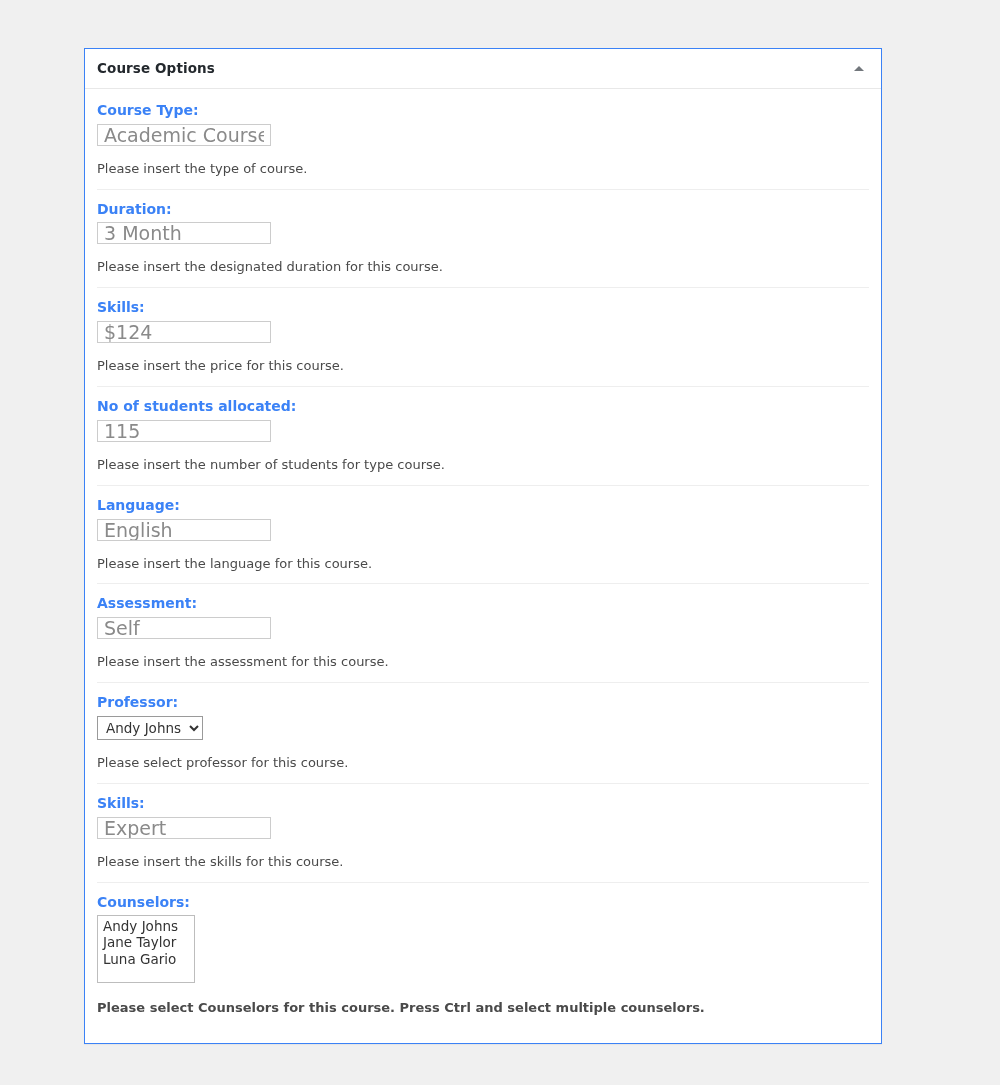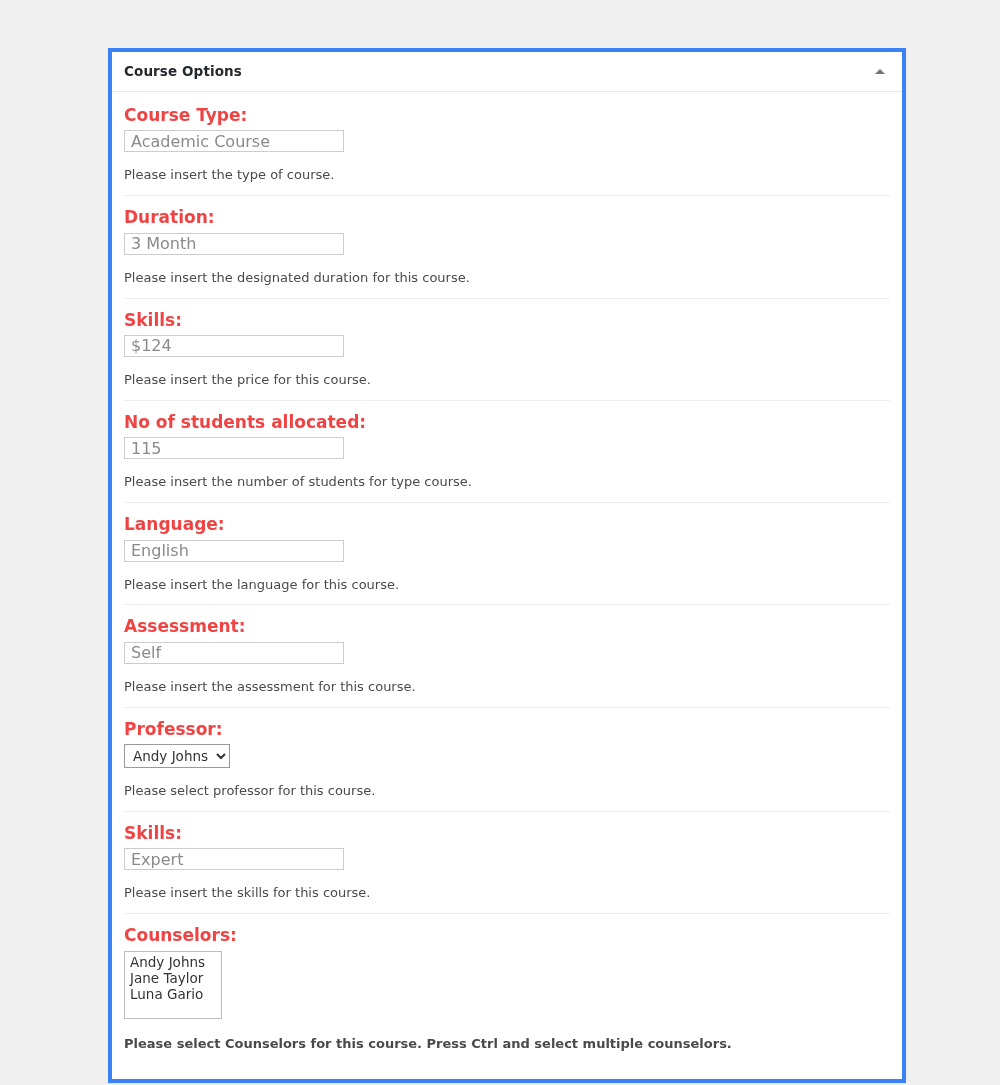--- a/index.html
+++ b/index.html
@@ -11,25 +11,25 @@
   body {
     width: 1000px;
     height: 1085px;
     background: #f0f0f0;
     font-family: "DejaVu Sans", "Liberation Sans", sans-serif;
     -webkit-font-smoothing: antialiased;
   }
 
   .panel {
     position: absolute;
-    left: 108px;
+    left: 84px;
     top: 48px;
     width: 798px;
     background: #ffffff;
-    border: 4px solid #3b82f6;
+    border: 1px solid #3b82f6;
     box-shadow: 0 1px 1px rgba(0,0,0,0.04);
   }
 
   .panel-header {
     position: relative;
     height: 40px;
     border-bottom: 1px solid #e8e8e8;
     display: flex;
     align-items: center;
     padding: 0 12px;
@@ -74,34 +74,34 @@
     margin-bottom: 11px;
   }
   .field-group.last {
     border-bottom: 0;
     margin-bottom: 6px;
     padding-bottom: 20px;
   }
 
   .field-label {
     display: block;
-    font-size: 17px;
+    font-size: 14px;
     font-weight: bold;
-    color: #ef4444;
+    color: #3b82f6;
     margin: 0 0 5px 0;
     line-height: 1.2;
   }
 
   .text-input {
     display: block;
-    width: 220px;
+    width: 174px;
     height: 22px;
     padding: 1px 6px;
     font-family: "DejaVu Sans", "Liberation Sans", sans-serif;
-    font-size: 16px;
+    font-size: 19px;
     color: #8a8a8a;
     background: #ffffff;
     border: 1px solid #cccccc;
     border-radius: 0;
     outline: none;
     line-height: 20px;
   }
   .text-input::placeholder { color: #8a8a8a; opacity: 1; }
 
   .field-help {

